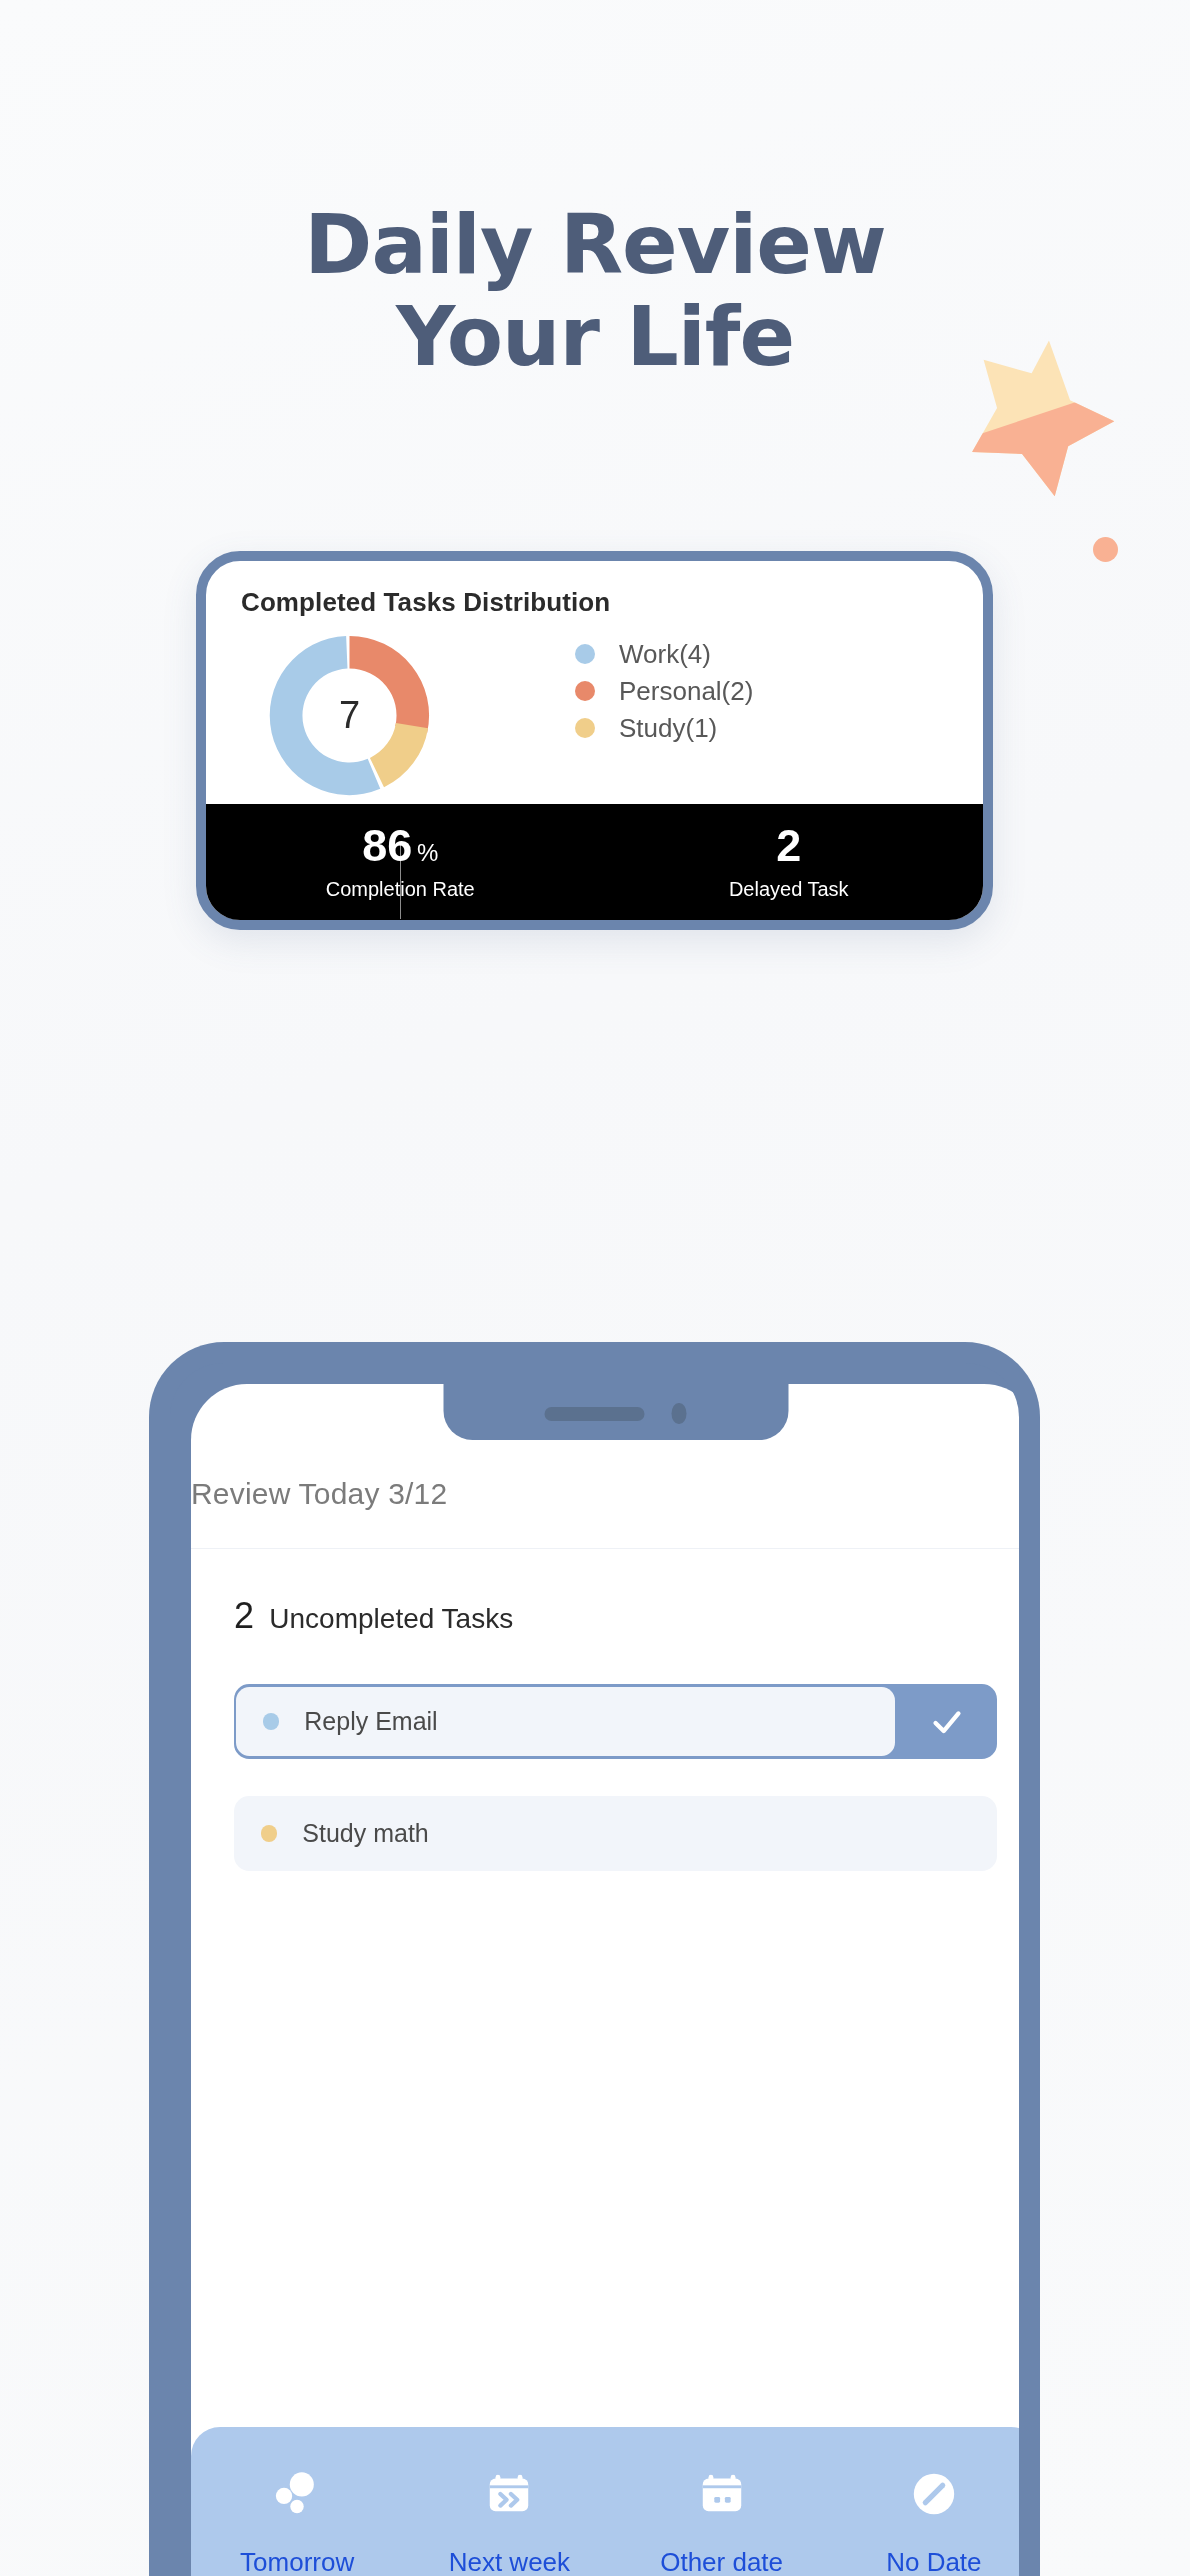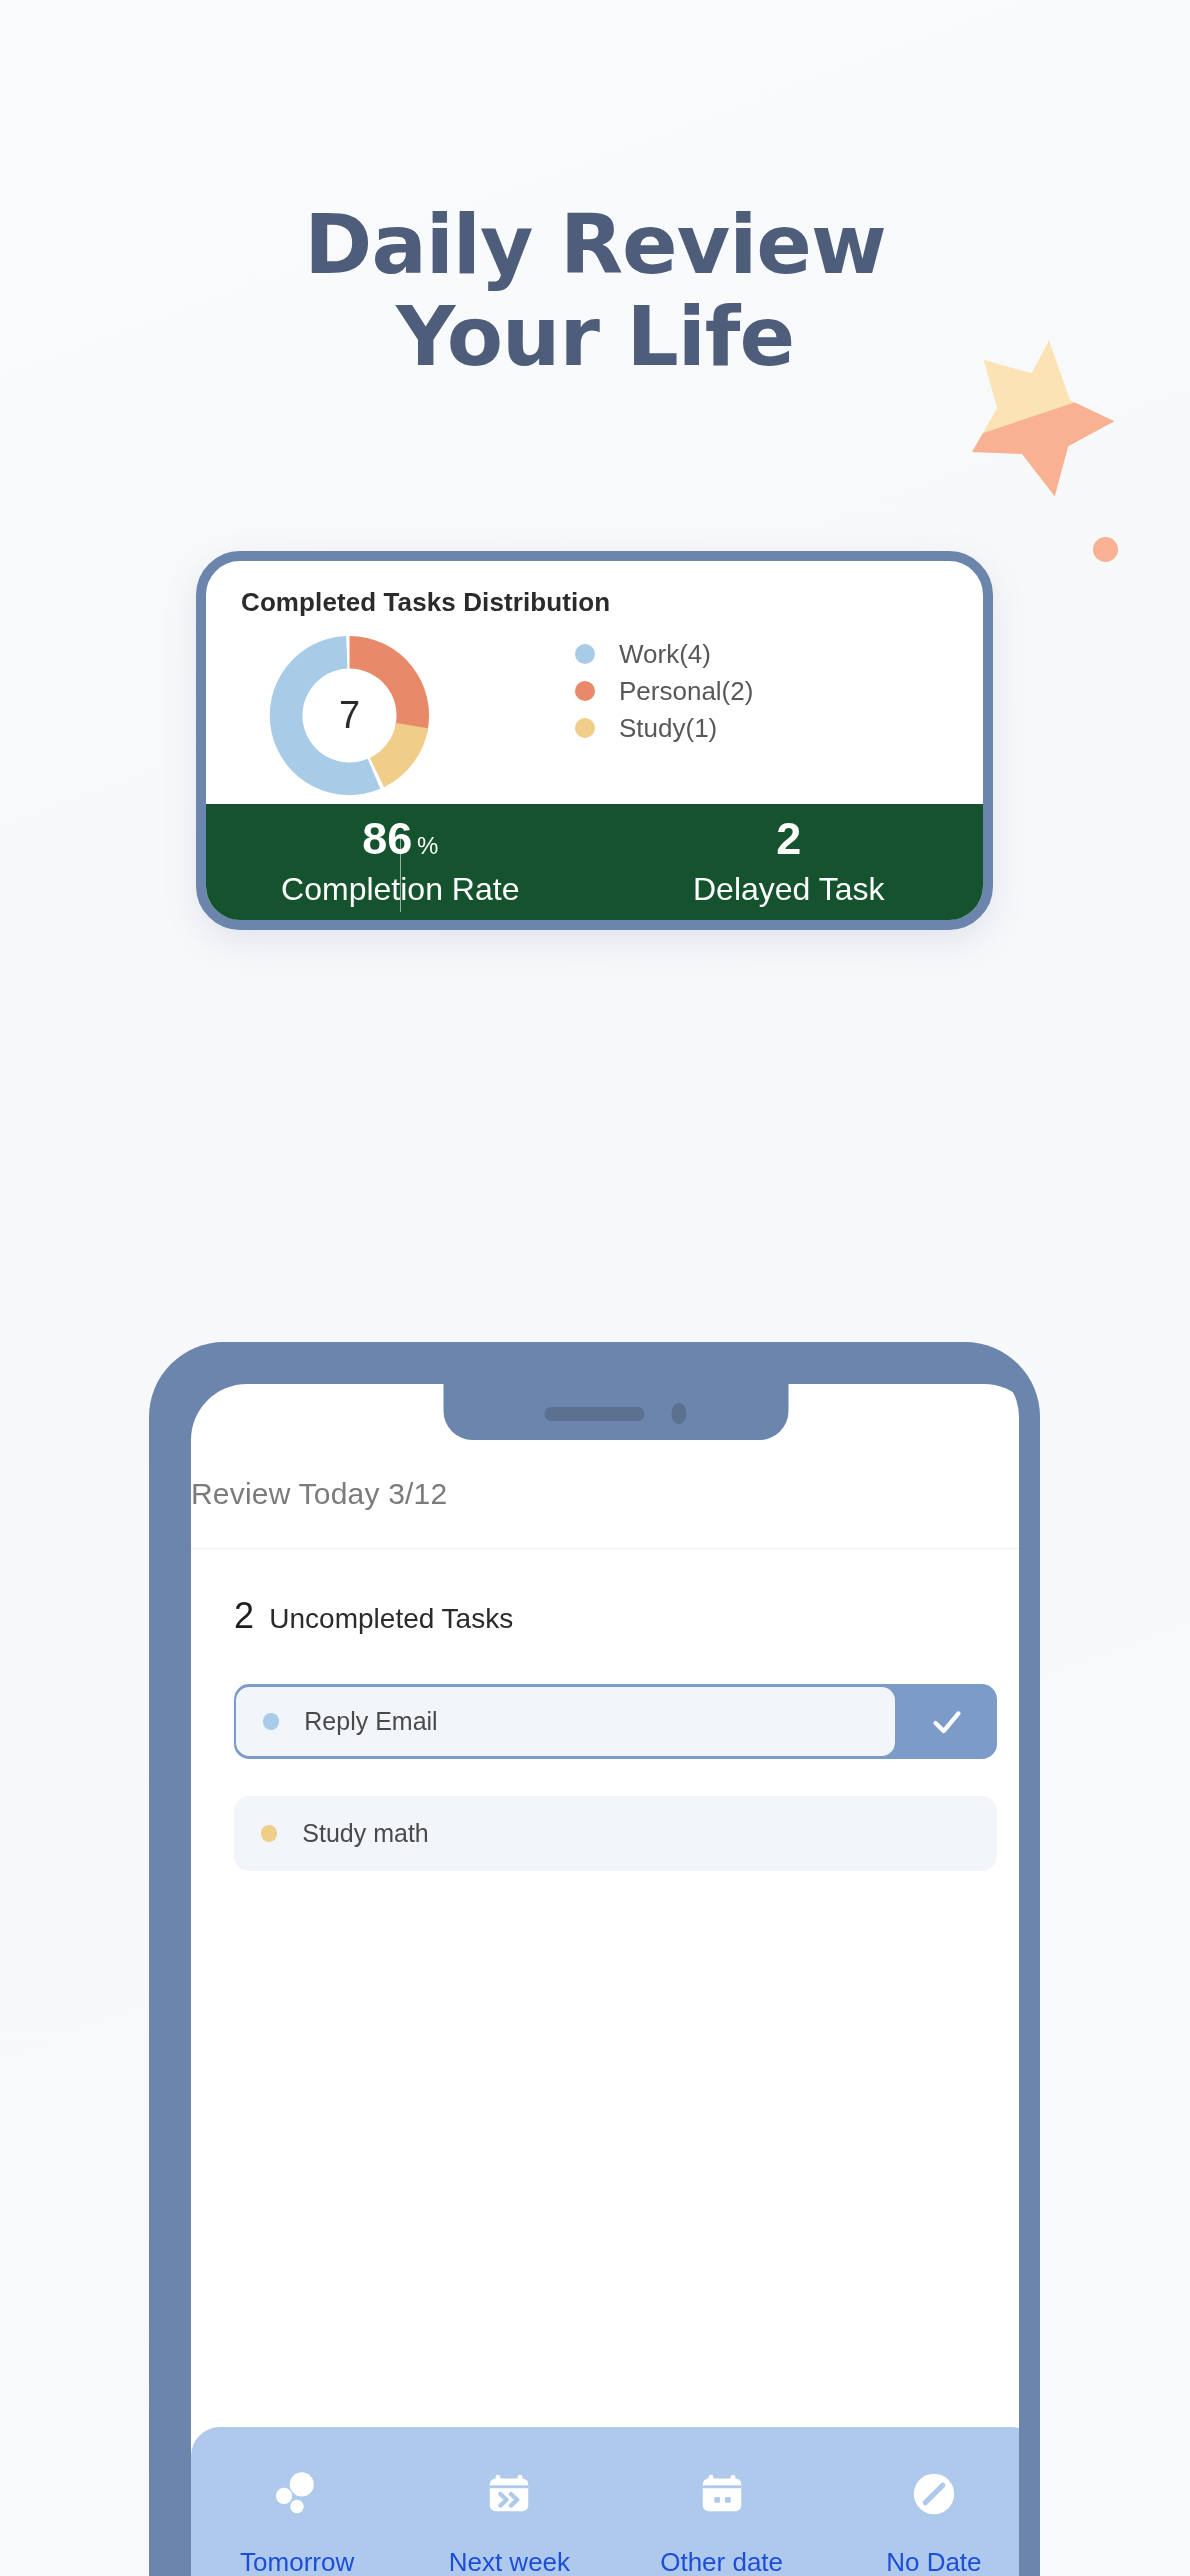--- a/index.html
+++ b/index.html
@@ -128,21 +128,21 @@
     color: #585858;
     white-space: nowrap;
   }
 
   .stats-strip {
     position: absolute;
     left: 0;
     bottom: 0;
     width: 100%;
     height: 116px;
-    background: #14532d;
+    background: #000000;
     display: flex;
     align-items: center;
   }
   .stat-cell {
     flex: 1 1 0;
     text-align: center;
     color: #ffffff;
     position: relative;
   }
   .stat-divider {
@@ -159,21 +159,21 @@
     line-height: 1;
     display: block;
     margin-bottom: 9.6px;
   }
   .stat-value .pct {
     font-size: 24px;
     font-weight: 400;
     margin-left: 4.8px;
   }
   .stat-label {
-    font-size: 32px;
+    font-size: 20px;
     font-weight: 400;
     display: block;
   }
 
   
   .phone {
     position: absolute;
     left: 149px;
     top: 1342px;
     width: 891px;

